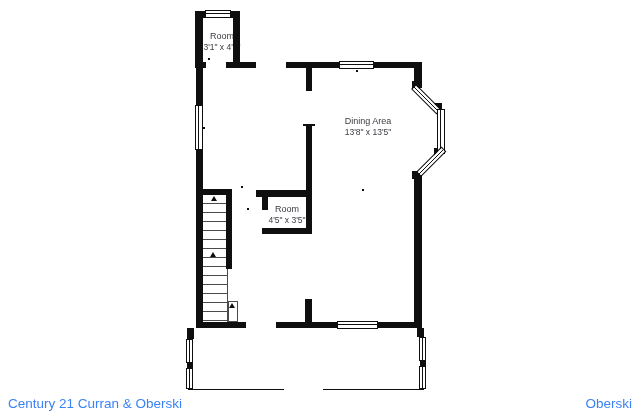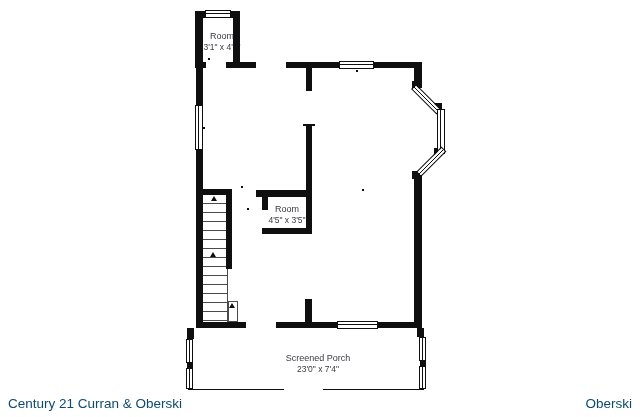--- a/index.html
+++ b/index.html
@@ -19,46 +19,46 @@
   .newel{position:absolute;box-sizing:border-box;border:1px solid #4a4a4a;background:#fff;z-index:2;}
   .dot{position:absolute;width:2px;height:2px;background:#0f0f0f;z-index:4;}
   .tick{position:absolute;background:#0f0f0f;z-index:4;}
   .arrow-up{position:absolute;width:0;height:0;border-left:3px solid transparent;
       border-right:3px solid transparent;border-bottom:5px solid #0f0f0f;z-index:4;}
   .room-label{position:absolute;text-align:center;color:#3a3a42;z-index:1;white-space:nowrap;}
   .room-label .rname{font-size:9px;line-height:11px;}
   .room-label .rdims{font-size:8.5px;line-height:11px;}
   .footer{position:absolute;left:0;right:0;bottom:0;height:27px;background:#fff;
       display:flex;justify-content:space-between;align-items:center;padding:0 8px;
-      color:#0c4a6e;font-size:13.5px;z-index:5;}
+      color:#3b82f6;font-size:13.5px;z-index:5;}
 </style>
 </head>
 <body>
 
 <div class="stage">
   <div class="plan">
 
     <div class="stairs" style="left:203px;top:194px;width:24px;height:127px;"></div>
     <div class="thinline" style="left:227px;top:268px;width:1px;height:53px;"></div>
     <div class="newel" style="left:228px;top:300px;width:10px;height:21px;"></div>
     <div class="arrow-up" style="left:211px;top:195px;"></div>
     <div class="arrow-up" style="left:210px;top:251px;"></div>
     <div class="arrow-up" style="left:229px;top:302px;"></div>
 
     <div class="room-label" style="left:199px;top:30px;width:46px;">
       <div class="rname">Room</div>
       <div class="rdims">3'1" x 4'1"</div>
     </div>
+    <div class="room-label" style="left:328px;top:115px;width:80px;">
+      <div class="rname">Dining Area</div>
+      <div class="rdims">13'8" x 13'5"</div>
+    </div>
     <div class="room-label" style="left:259px;top:203px;width:56px;">
       <div class="rname">Room</div>
       <div class="rdims">4'5" x 3'5"</div>
-    </div>
-    <div class="room-label" style="left:278px;top:352px;width:80px;">
-      <div class="rname">Screened Porch</div>
-      <div class="rdims">23'0" x 7'4"</div>
     </div>
 
     <div class="w" style="left:195px;top:10px;width:8px;height:57px;"></div>
     <div class="w" style="left:195px;top:10px;width:45px;height:7px;"></div>
     <div class="w" style="left:233px;top:10px;width:7px;height:57px;"></div>
     <div class="w" style="left:195px;top:61px;width:11px;height:6px;"></div>
     <div class="w" style="left:226px;top:61px;width:30px;height:6px;"></div>
 
     <div class="w" style="left:286px;top:61px;width:136px;height:6px;"></div>
     <div class="w" style="left:196px;top:61px;width:7px;height:266px;"></div>

